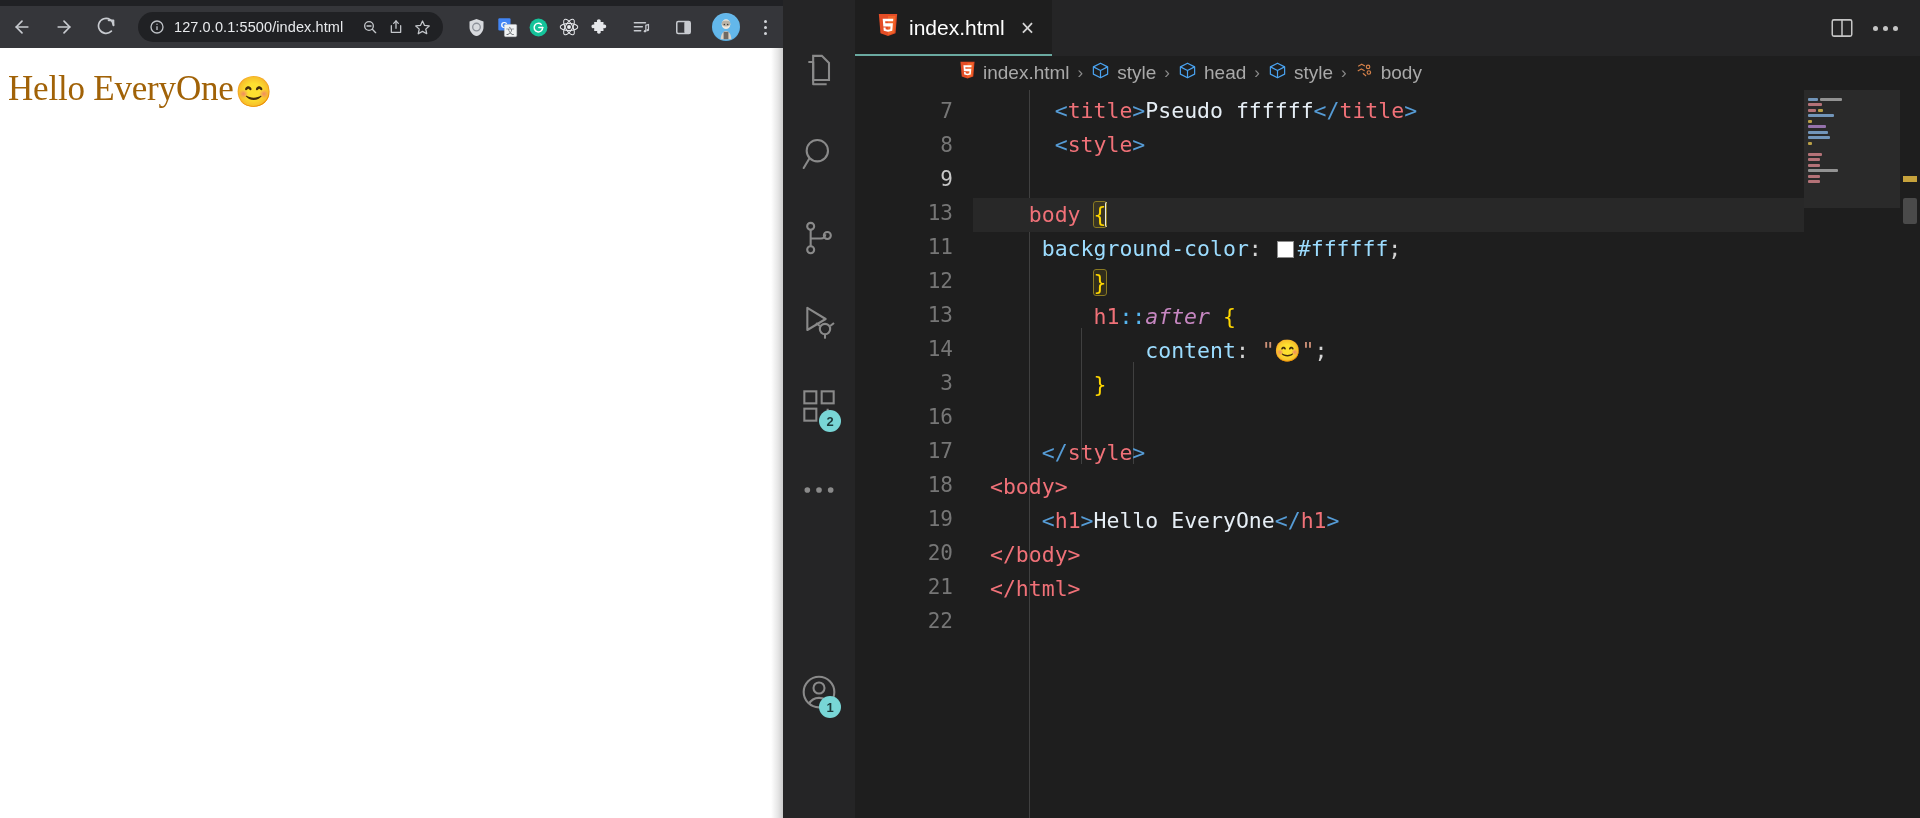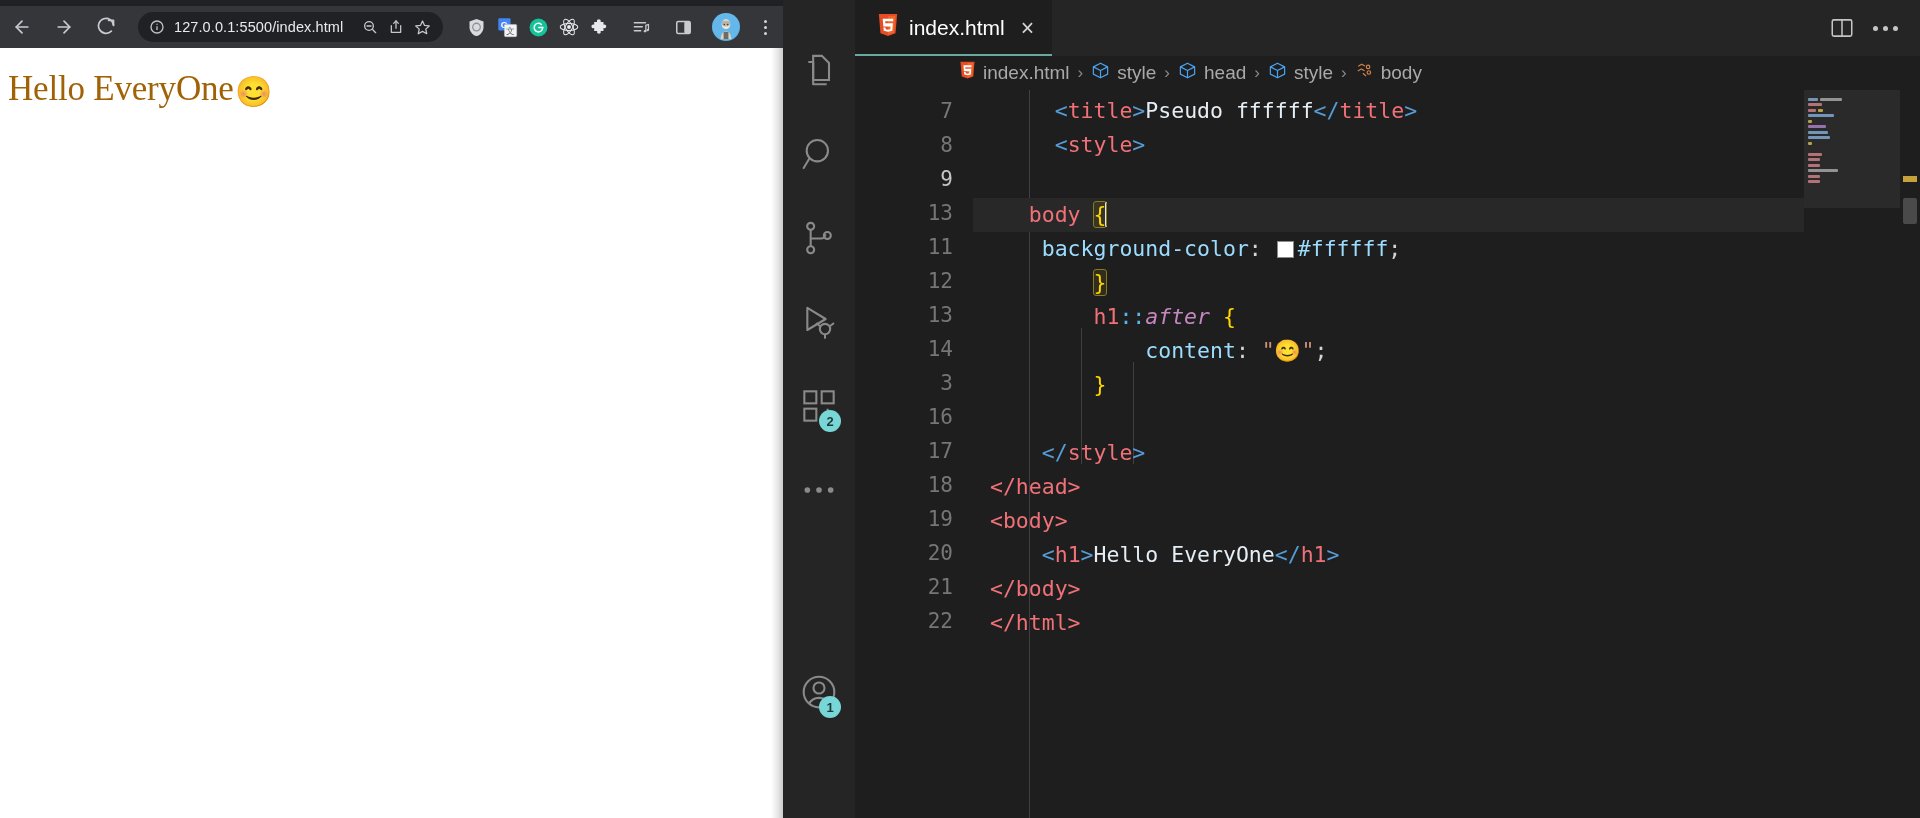--- a/index.html
+++ b/index.html
@@ -501,21 +501,20 @@
 
           <div class="cl">             <span class="tok-prop">content</span><span class="tok-punc">:</span> <span class="tok-val">"😊"</span><span class="tok-punc">;</span></div>
 
 
           <div class="cl">         <span class="tok-brace">}</span></div>
 
           <div class="cl"> </div>
 
           <div class="cl">     <span class="tok-angle">&lt;/</span><span class="tok-tag">style</span><span class="tok-angle">&gt;</span></div>
 
-          <div class="cl"> <span class="tok-tag">&lt;/head&gt;</span></div>
 
           <div class="cl"> <span class="tok-tag">&lt;body&gt;</span></div>
 
           <div class="cl">     <span class="tok-angle">&lt;</span><span class="tok-tag">h1</span><span class="tok-angle">&gt;</span><span class="tok-text">Hello EveryOne</span><span class="tok-angle">&lt;/</span><span class="tok-tag">h1</span><span class="tok-angle">&gt;</span></div>
 
           <div class="cl"> <span class="tok-tag">&lt;/body&gt;</span></div>
 
           <div class="cl"> <span class="tok-tag">&lt;/html&gt;</span></div>
         </div>
 

